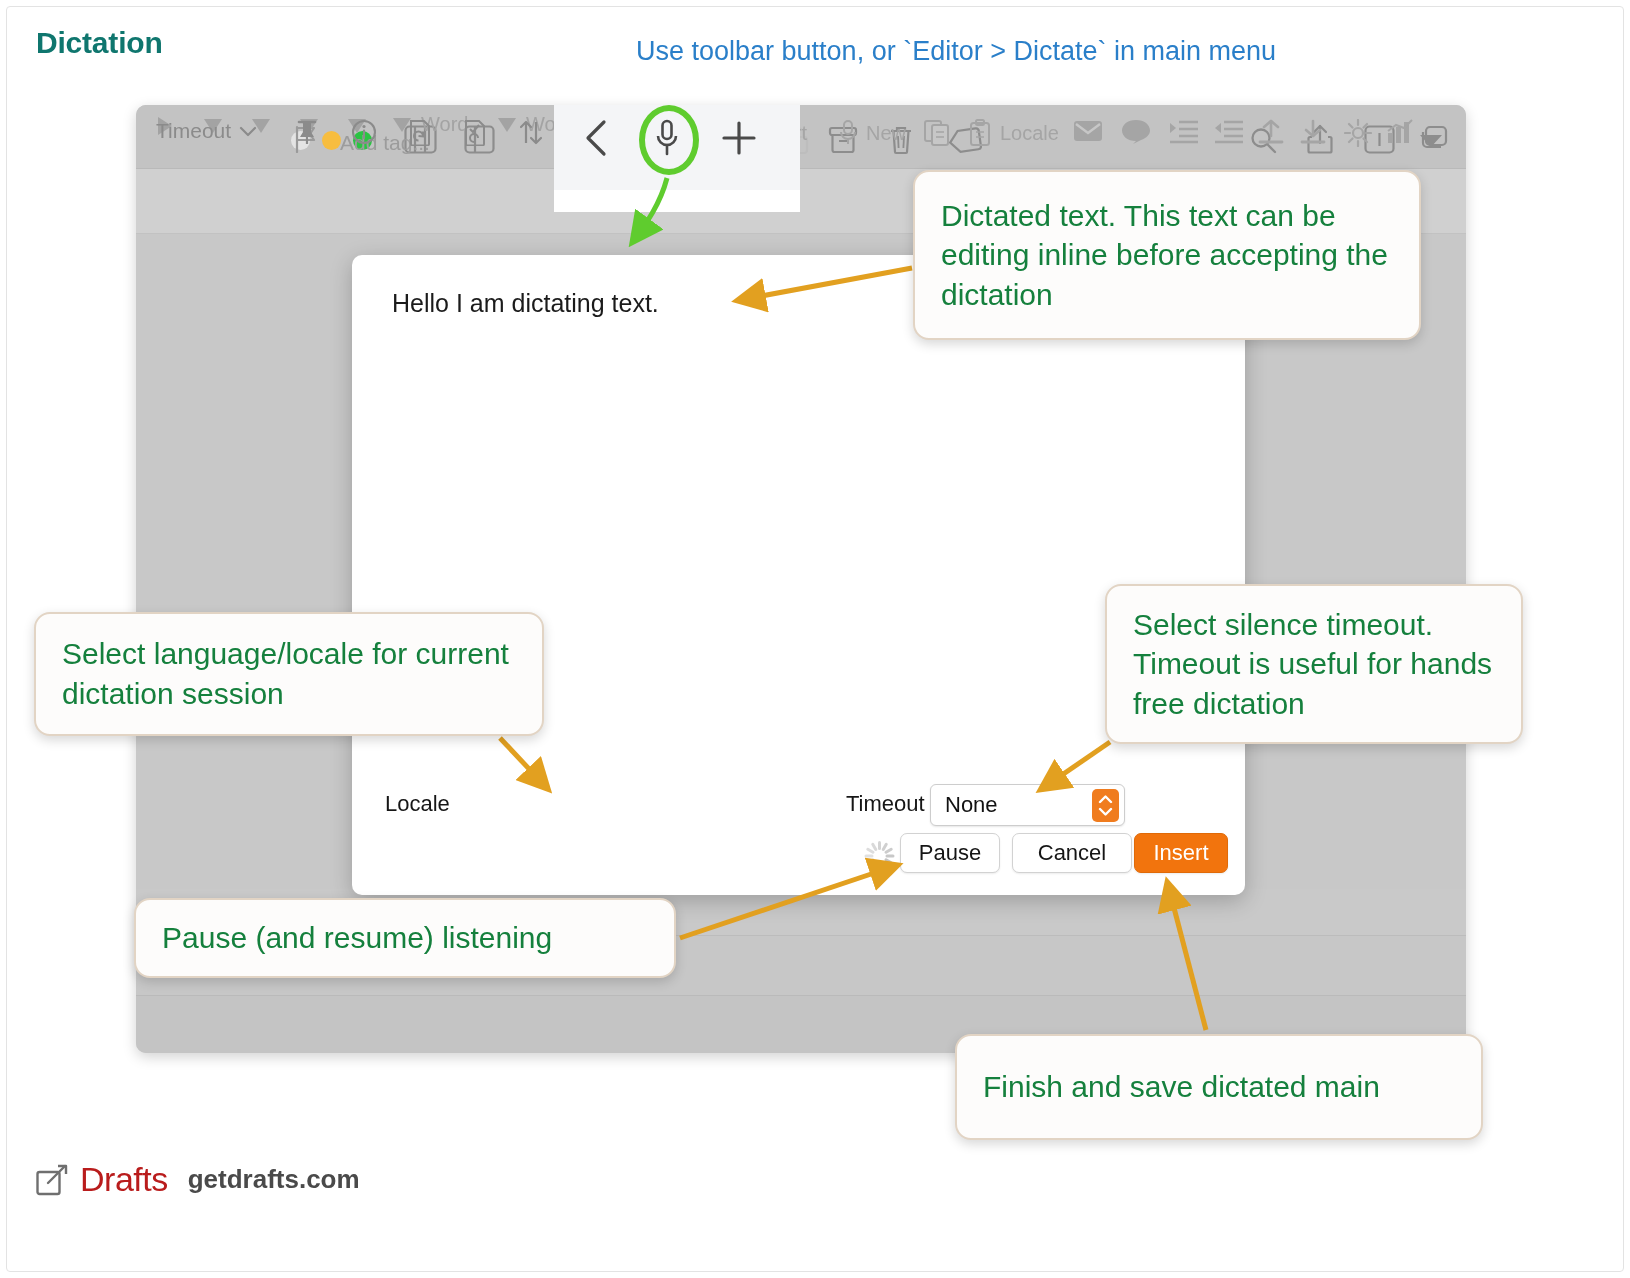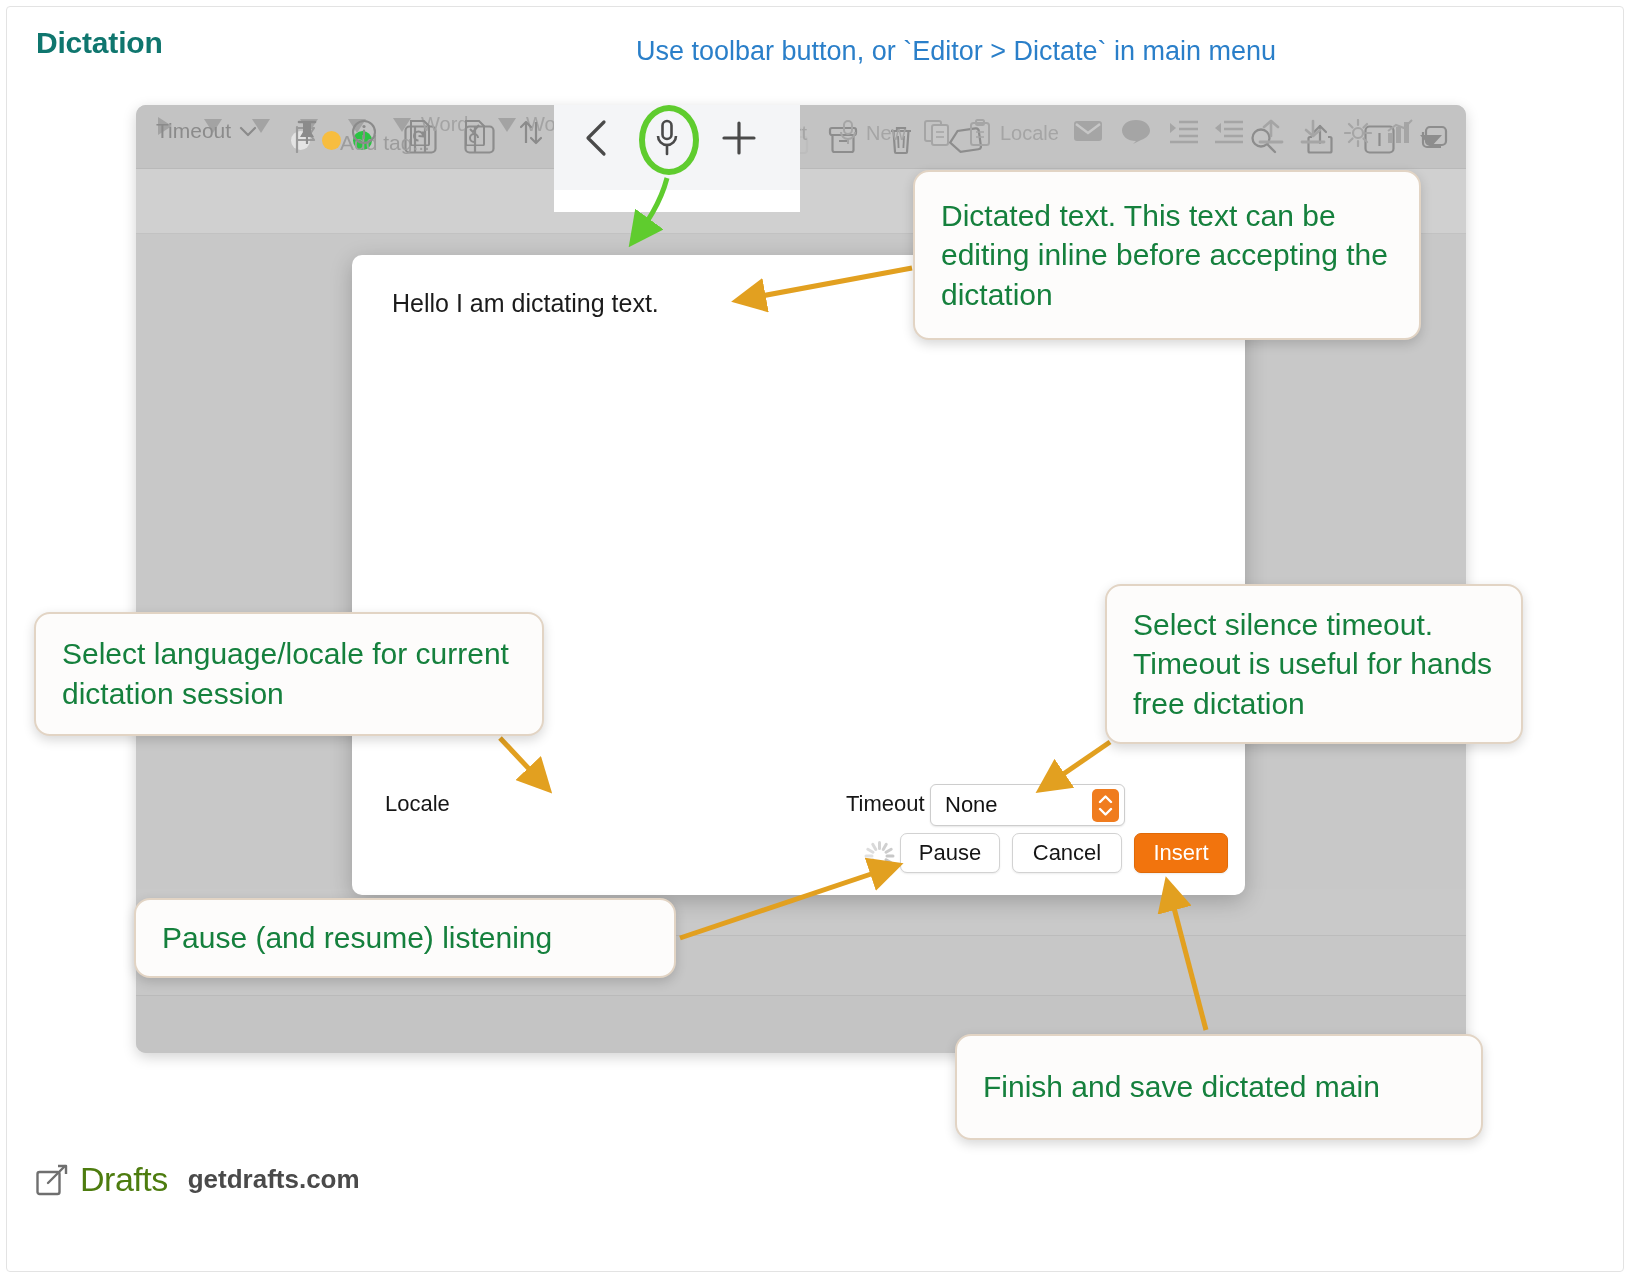--- a/index.html
+++ b/index.html
@@ -149,21 +149,21 @@
     position:absolute; left:13.5px; top:0; width:3px; height:9px;
     background:#b9b9b9; border-radius:2px; transform-origin:1.5px 15px;
   }
   .btn{
     position:absolute; top:0; height:40px; border-radius:7px;
     display:flex; align-items:center; justify-content:center;
     font-size:22px; border:1px solid #d2d2d2; background:#fff; color:#151515;
     box-shadow:0 1px 2px rgba(0,0,0,.08);
   }
   .btn-pause{ left:548px; width:100px; }
-  .btn-cancel{ left:660px; width:110px; }
+  .btn-cancel{ left:660px; width:120px; }
   .btn-insert{
     left:782px; width:94px; background:#f2740d; border-color:#e06a08; color:#fff;
   }
 
   
   .callout{
     position:absolute; background:#fdfcfb;
     border:2px solid #e2d4c4; border-radius:16px;
     box-shadow:0 4px 12px rgba(0,0,0,.16);
     color:#15803d; z-index:20;
@@ -175,21 +175,21 @@
   .co-locale{ left:34px; top:612px; width:510px; height:124px; }
   .co-timeout{ left:1105px; top:584px; width:418px; height:160px; }
   .co-pause{ left:134px; top:898px; width:542px; height:80px; }
   .co-insert{ left:955px; top:1034px; width:528px; height:106px; }
 
   .arrows{ position:absolute; left:0; top:0; width:1630px; height:1278px; z-index:19; pointer-events:none; }
 
   
   .footer{ position:absolute; left:36px; top:1160px; display:flex; align-items:center; gap:12px; }
   .footer-logo{ width:32px; height:32px; color:#6f6f6f; }
-  .footer-name{ font-size:34px; color:#4d7c0f; letter-spacing:-0.5px; }
+  .footer-name{ font-size:34px; color:#b91c1c; letter-spacing:-0.5px; }
   .footer-url{ font-size:26px; color:#4a4a4a; font-weight:bold; margin-left:8px; }
 </style>
 </head>
 <body>
 
 <div class="page-frame"></div>
 
 <div class="doc-title">Dictation</div>
 <div class="doc-subtitle">Use toolbar button, or `Editor &gt; Dictate` in main menu</div>
 

